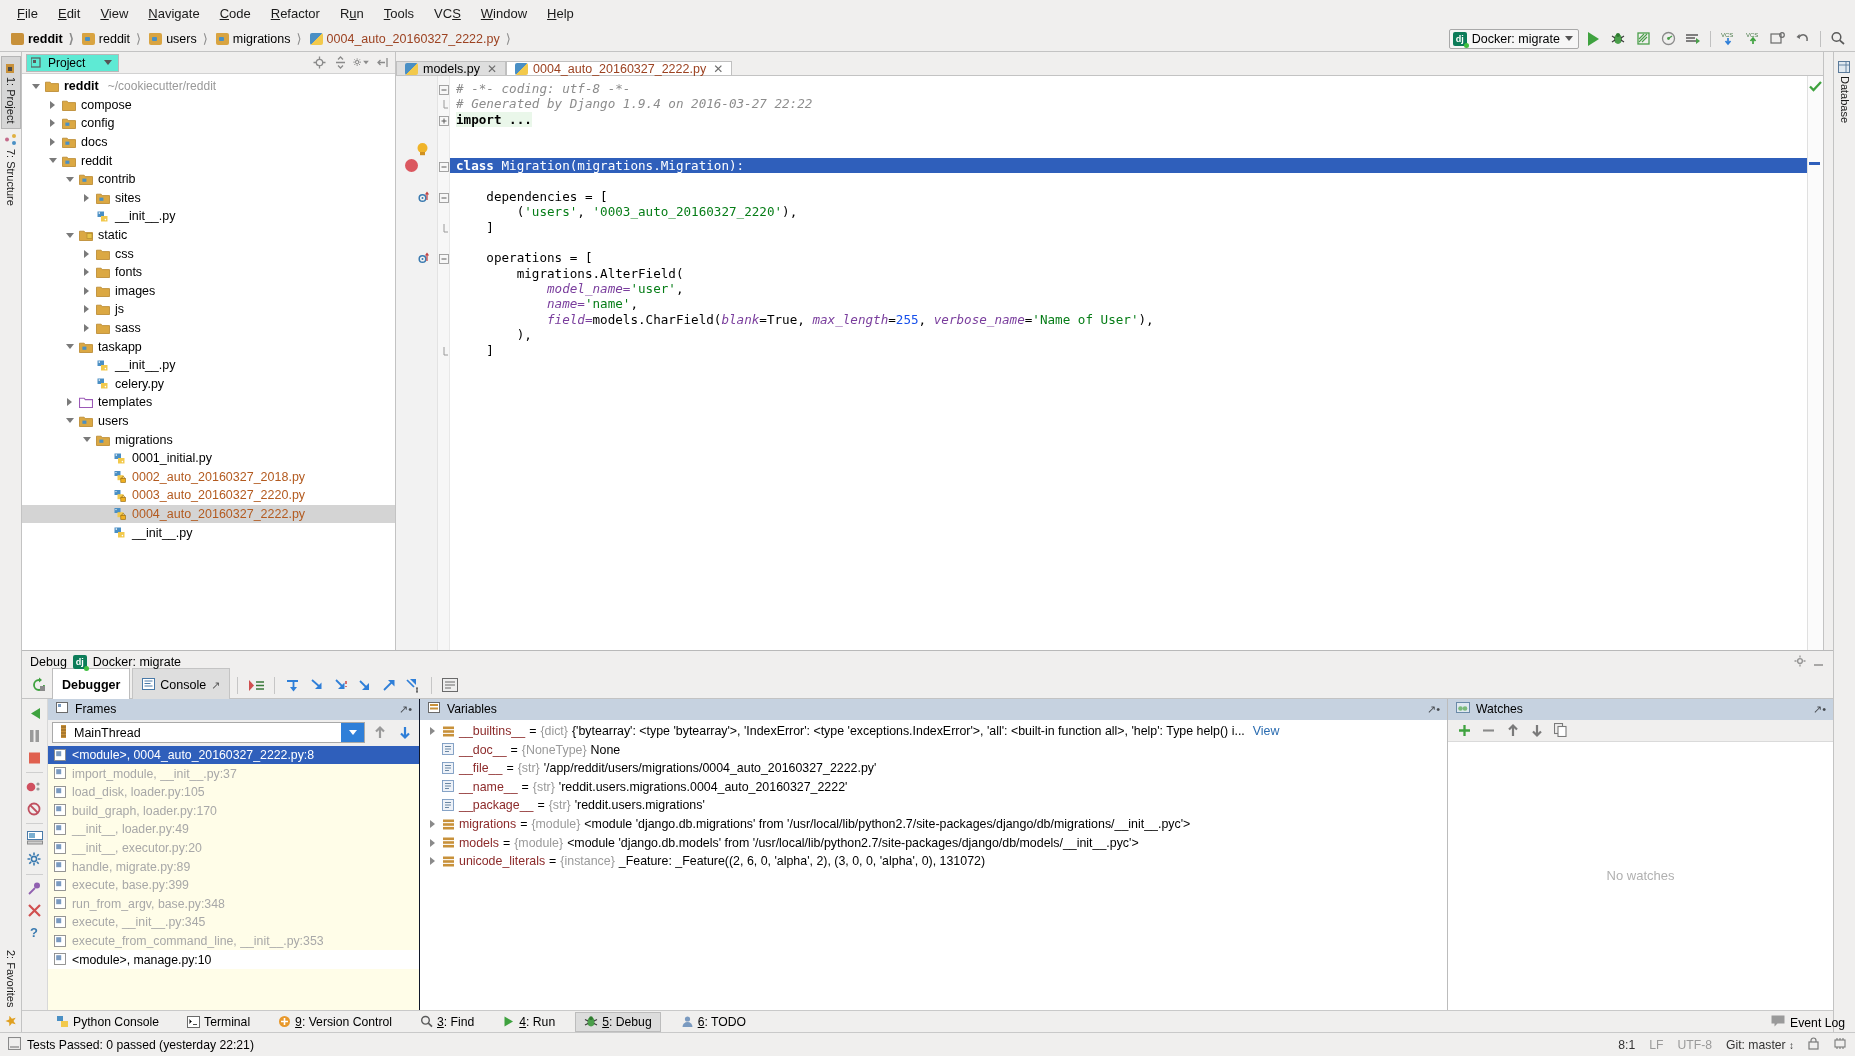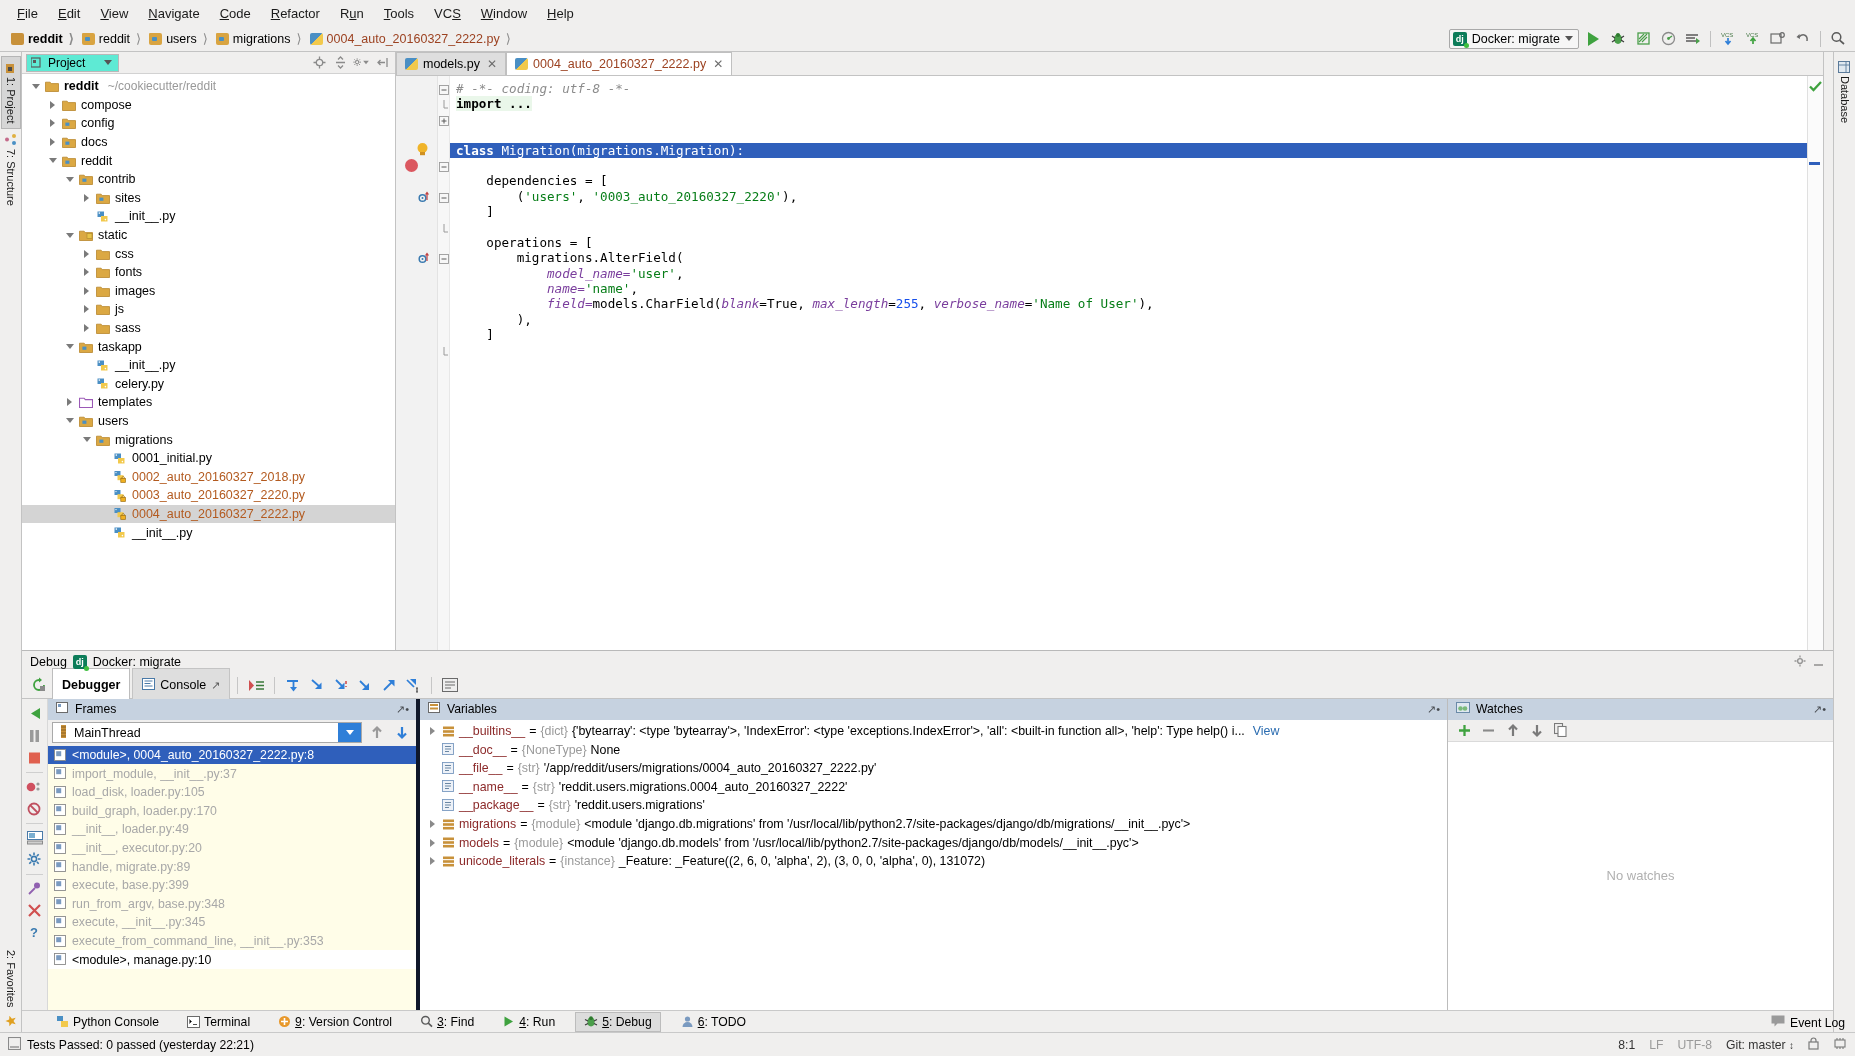--- a/index.html
+++ b/index.html
@@ -69,21 +69,21 @@
   .arrow i { display:block; width:0;height:0; }
   .arrow.closed i { border-left:5px solid #7a7a7a; border-top:4px solid transparent; border-bottom:4px solid transparent; }
   .arrow.open i { border-top:5px solid #7a7a7a; border-left:4px solid transparent; border-right:4px solid transparent; }
   .tname.b { font-weight:bold; }
   .tname.mod { color:#b35a1f; }
   .tpath { color:#999; font-size:12px; margin-left:5px; }
 
   
   .editor-pane { flex:1; display:flex; flex-direction:column; min-width:0; background:#fff; }
   .tabsrow { height:24px; background:#f0efee; display:flex; align-items:flex-end; border-bottom:1px solid #c3c3c3; }
-  .etab { height:23px; display:flex; align-items:center; gap:5px; padding:0 8px; font-size:12.5px; border:1px solid transparent; border-bottom:none; }
+  .etab { height:14px; display:flex; align-items:center; gap:5px; padding:0 8px; font-size:12.5px; border:1px solid transparent; border-bottom:none; }
   .etab.inactive { background:#dedede; border-color:#c0c0c0; }
   .etab.active { background:#fff; border-color:#c0c0c0; color:#9c4221; }
   .etab .x { color:#6d6d6d; font-size:12px; margin-left:2px; }
   .edit-area { flex:1; display:flex; min-height:0; position:relative; }
   .gutter { width:42px; background:#f2f2f2; border-right:1px solid #e3e3e3; position:relative; flex:0 0 42px; }
   .fold { width:12px; background:#f7f7f7; border-right:1px solid #e8e8e8; position:relative; flex:0 0 12px;}
   .code { flex:1; position:relative; font-family:"DejaVu Sans Mono", monospace; font-size:12.6px; line-height:15.4px; padding-top:5px; overflow:hidden;}
   .cl { height:15.4px; white-space:pre; padding-left:6px; }
   .cl.hl { background:#2f5fbb; color:#fff; }
   .cmt { color:#8c8c8c; font-style:italic; }
@@ -108,21 +108,21 @@
   .dbtn { width:22px;height:21px; display:flex; align-items:center; justify-content:center;}
 
   .dp-body { flex:1; display:flex; min-height:0; }
   .dbg-left-strip { width:26px; background:#f0efee; display:flex; flex-direction:column; align-items:center; padding-top:4px; gap:0px; border-right:1px solid #d8d8d8;}
   .dls-ico { width:22px;height:22px; display:flex; align-items:center; justify-content:center;}
   .dls-sep { width:17px; height:1px; background:#cfcfcf; margin:3px 0;}
 
   .pane { display:flex; flex-direction:column; min-width:0;}
   .pane-head { height:21px; background:#c6d2e0; display:flex; align-items:center; gap:6px; padding:0 8px; font-size:12.2px; position:relative;}
   .pane-head .pin { position:absolute; right:7px; top:4px; opacity:.65; font-size:11px;}
-  .frames-pane { width:372px; border-right:4px solid #0f172a; background:#fffde8;}
+  .frames-pane { width:372px; border-right:1px solid #0f172a; background:#fffde8;}
   .thread-row { height:26px; background:#f0efee; display:flex; align-items:center; gap:4px; padding:2px 4px;}
   .thread-sel { flex:1; height:21px; background:#fff; border:1px solid #a9a9a9; display:flex; align-items:center; gap:5px; padding-left:5px; position:relative;}
   .thread-sel .dd { position:absolute; right:0; top:0; bottom:0; width:23px; background:#2f7fd8; display:flex; align-items:center; justify-content:center;}
   .frames-list { flex:1; overflow:hidden; background:#fffde8;}
   .frow { height:18.6px; display:flex; align-items:center; gap:5px; padding:0 6px; font-size:12.3px; color:#a8a8a8; white-space:nowrap;}
   .frow.sel { background:#2f5fbb; color:#fff;}
   .frow.strong { color:#000; background:#fff;}
   .fico { width:13px;height:13px; flex:0 0 13px;}
 
   .vars-pane { flex:1; background:#fff; border-right:1px solid #bcbcbc; min-width:0;}
@@ -699,20 +699,21 @@
                 <div style="position: absolute; left: 1px; top: 177.4px; width: 10px; height: 10px;"><svg width="10" height="10" viewBox="0 0 10 10">
                     <rect x="0.5" y="0.5" width="9" height="9" fill="#f7f7f7" stroke="#9a9a9a" stroke-width="0.9"></rect>
                     <path d="M2.5 5h5" stroke="#5a5a5a" stroke-width="1"></path>
                   </svg></div>
                 <div style="position: absolute; left: 1px; top: 269.8px; width: 10px; height: 10px;"><svg width="10" height="10" viewBox="0 0 10 10">
                     <path d="M5 0v8M5 8h4" stroke="#9a9a9a" stroke-width="1"></path>
                   </svg></div>
               </div>
             <div class="code" id="code">
                 <div class="cl"><span class="cmt"># -*- coding: utf-8 -*-</span></div>
+                <div class="cl"><span class="cmt"># Generated by Django 1.9.4 on 2016-03-27 22:22</span></div>
                 <div class="cl"><span class="imp">import ...</span></div>
                 <div class="cl">&nbsp;</div>
                 <div class="cl">&nbsp;</div>
                 <div class="cl hl" style="margin-right: 0px;"><span class="kw" style="color: rgb(255, 255, 255);">class </span><span style="color: rgb(255, 255, 255);">Migration(migrations.Migration):</span></div>
                 <div class="cl">&nbsp;</div>
                 <div class="cl"><span>    dependencies = [</span></div>
                 <div class="cl"><span>        (</span><span class="str">'users'</span><span>, </span><span class="str">'0003_auto_20160327_2220'</span><span>),</span></div>
                 <div class="cl"><span>    ]</span></div>
                 <div class="cl">&nbsp;</div>
                 <div class="cl"><span>    operations = [</span></div>

